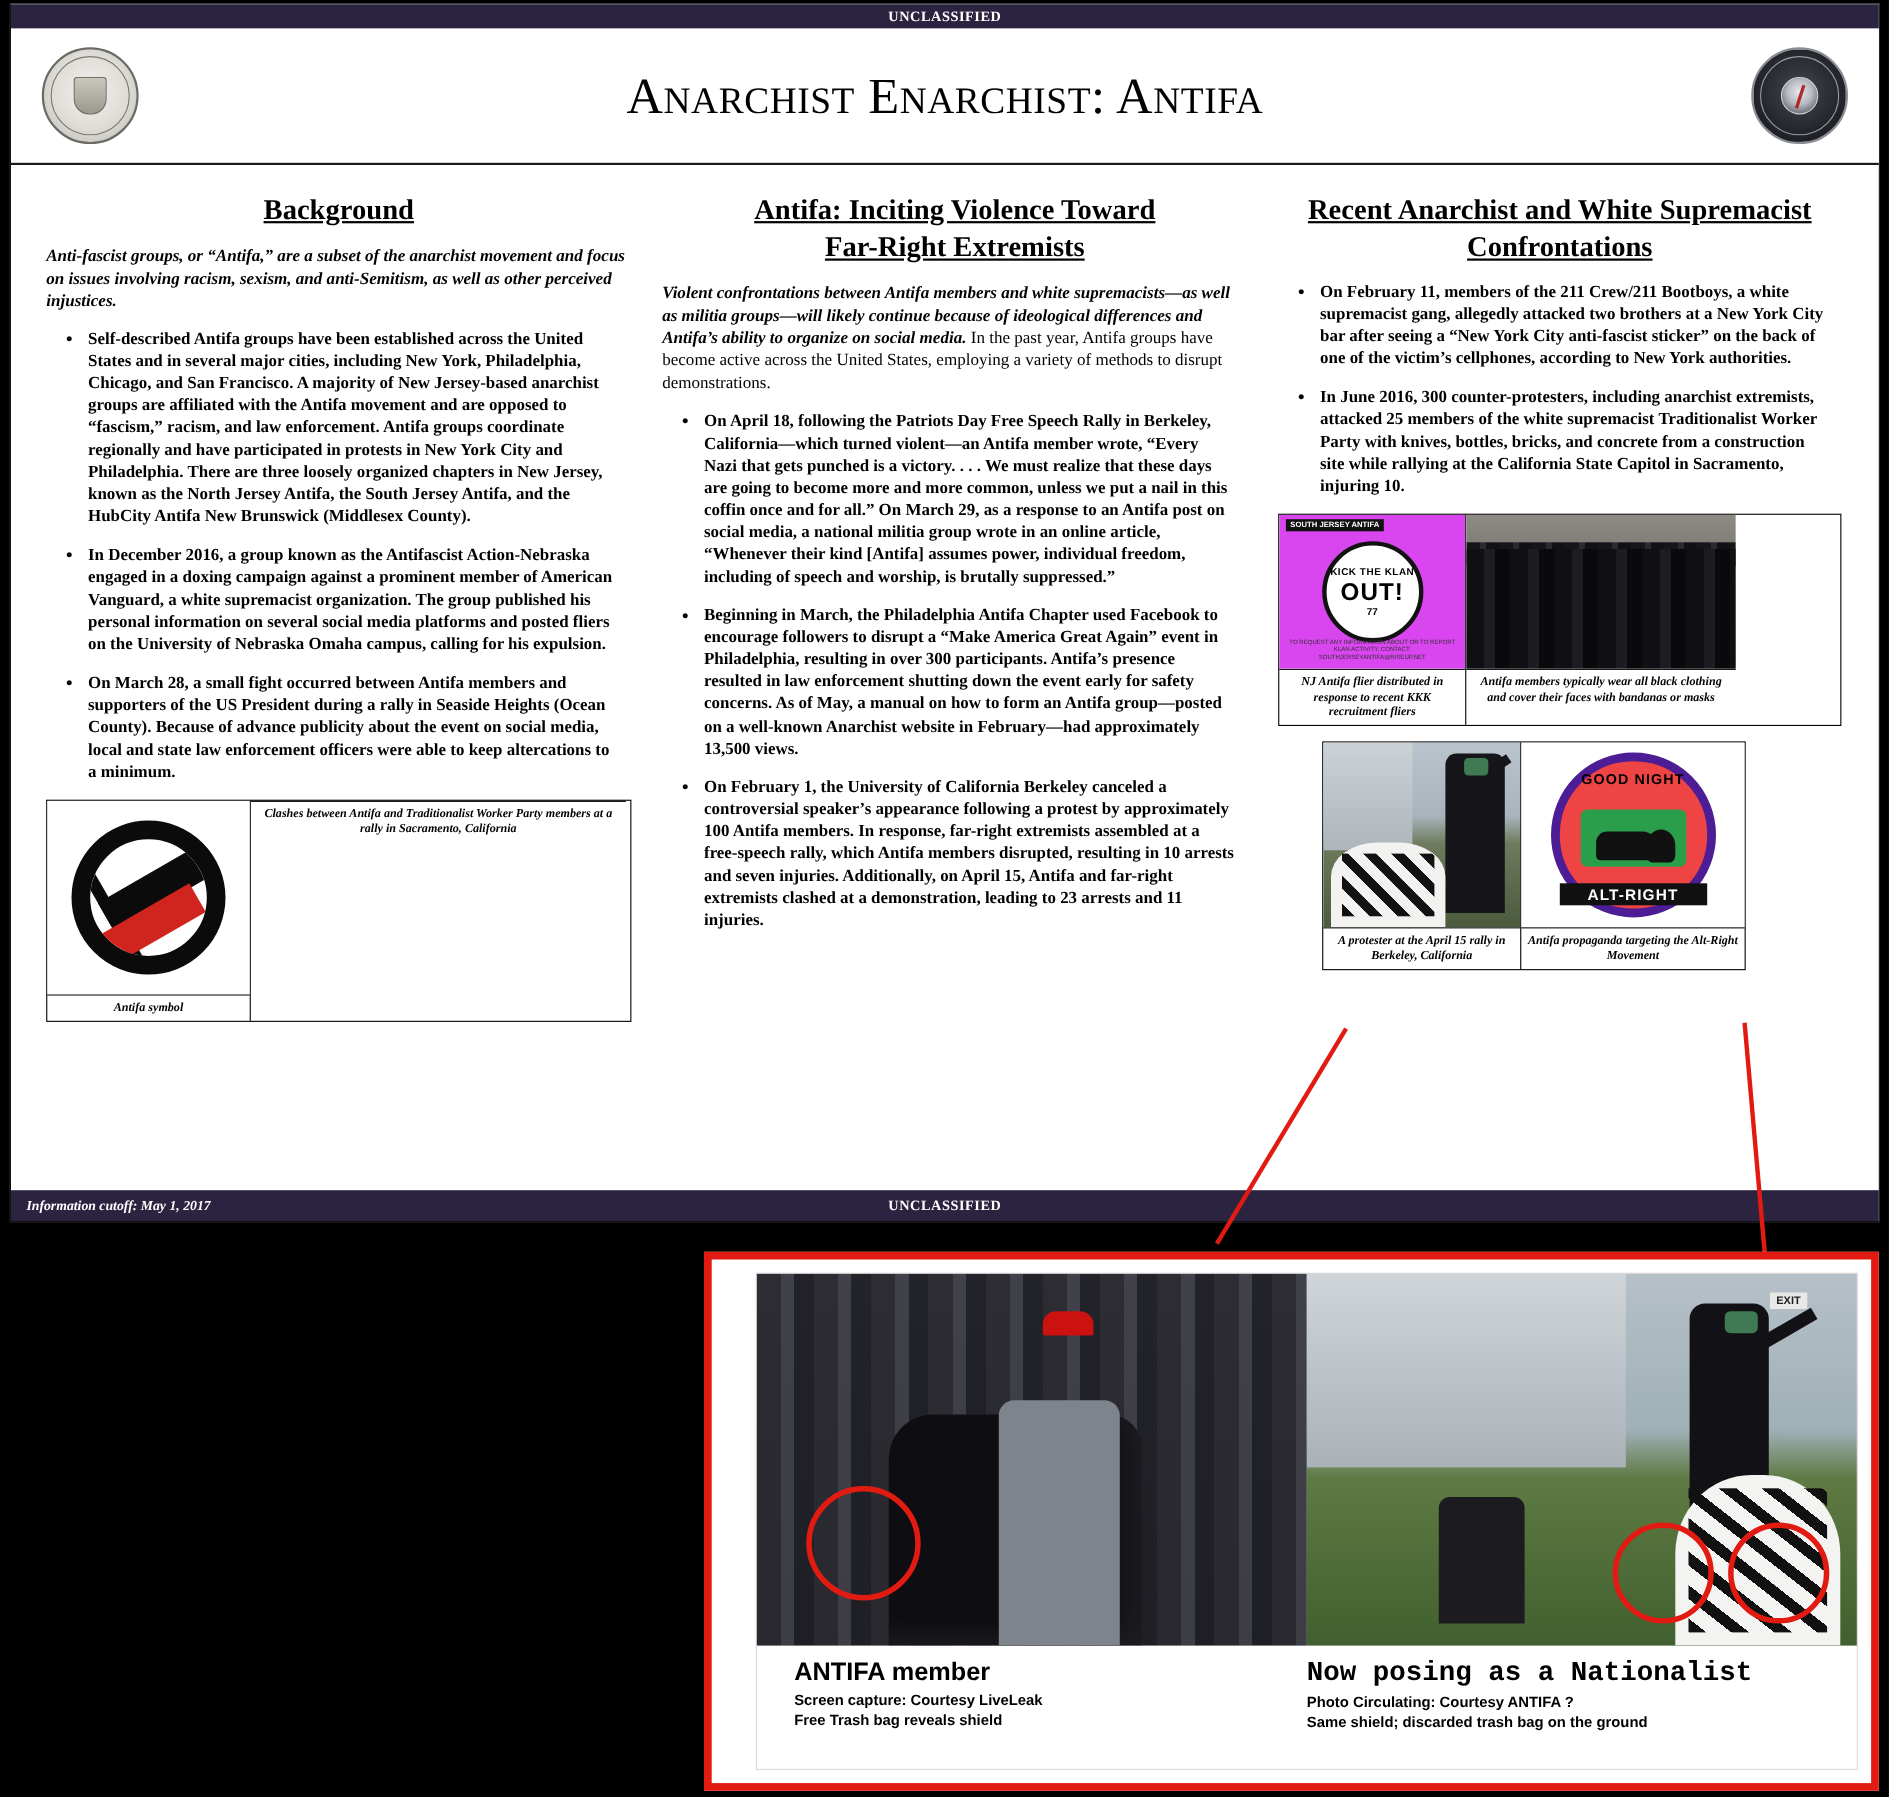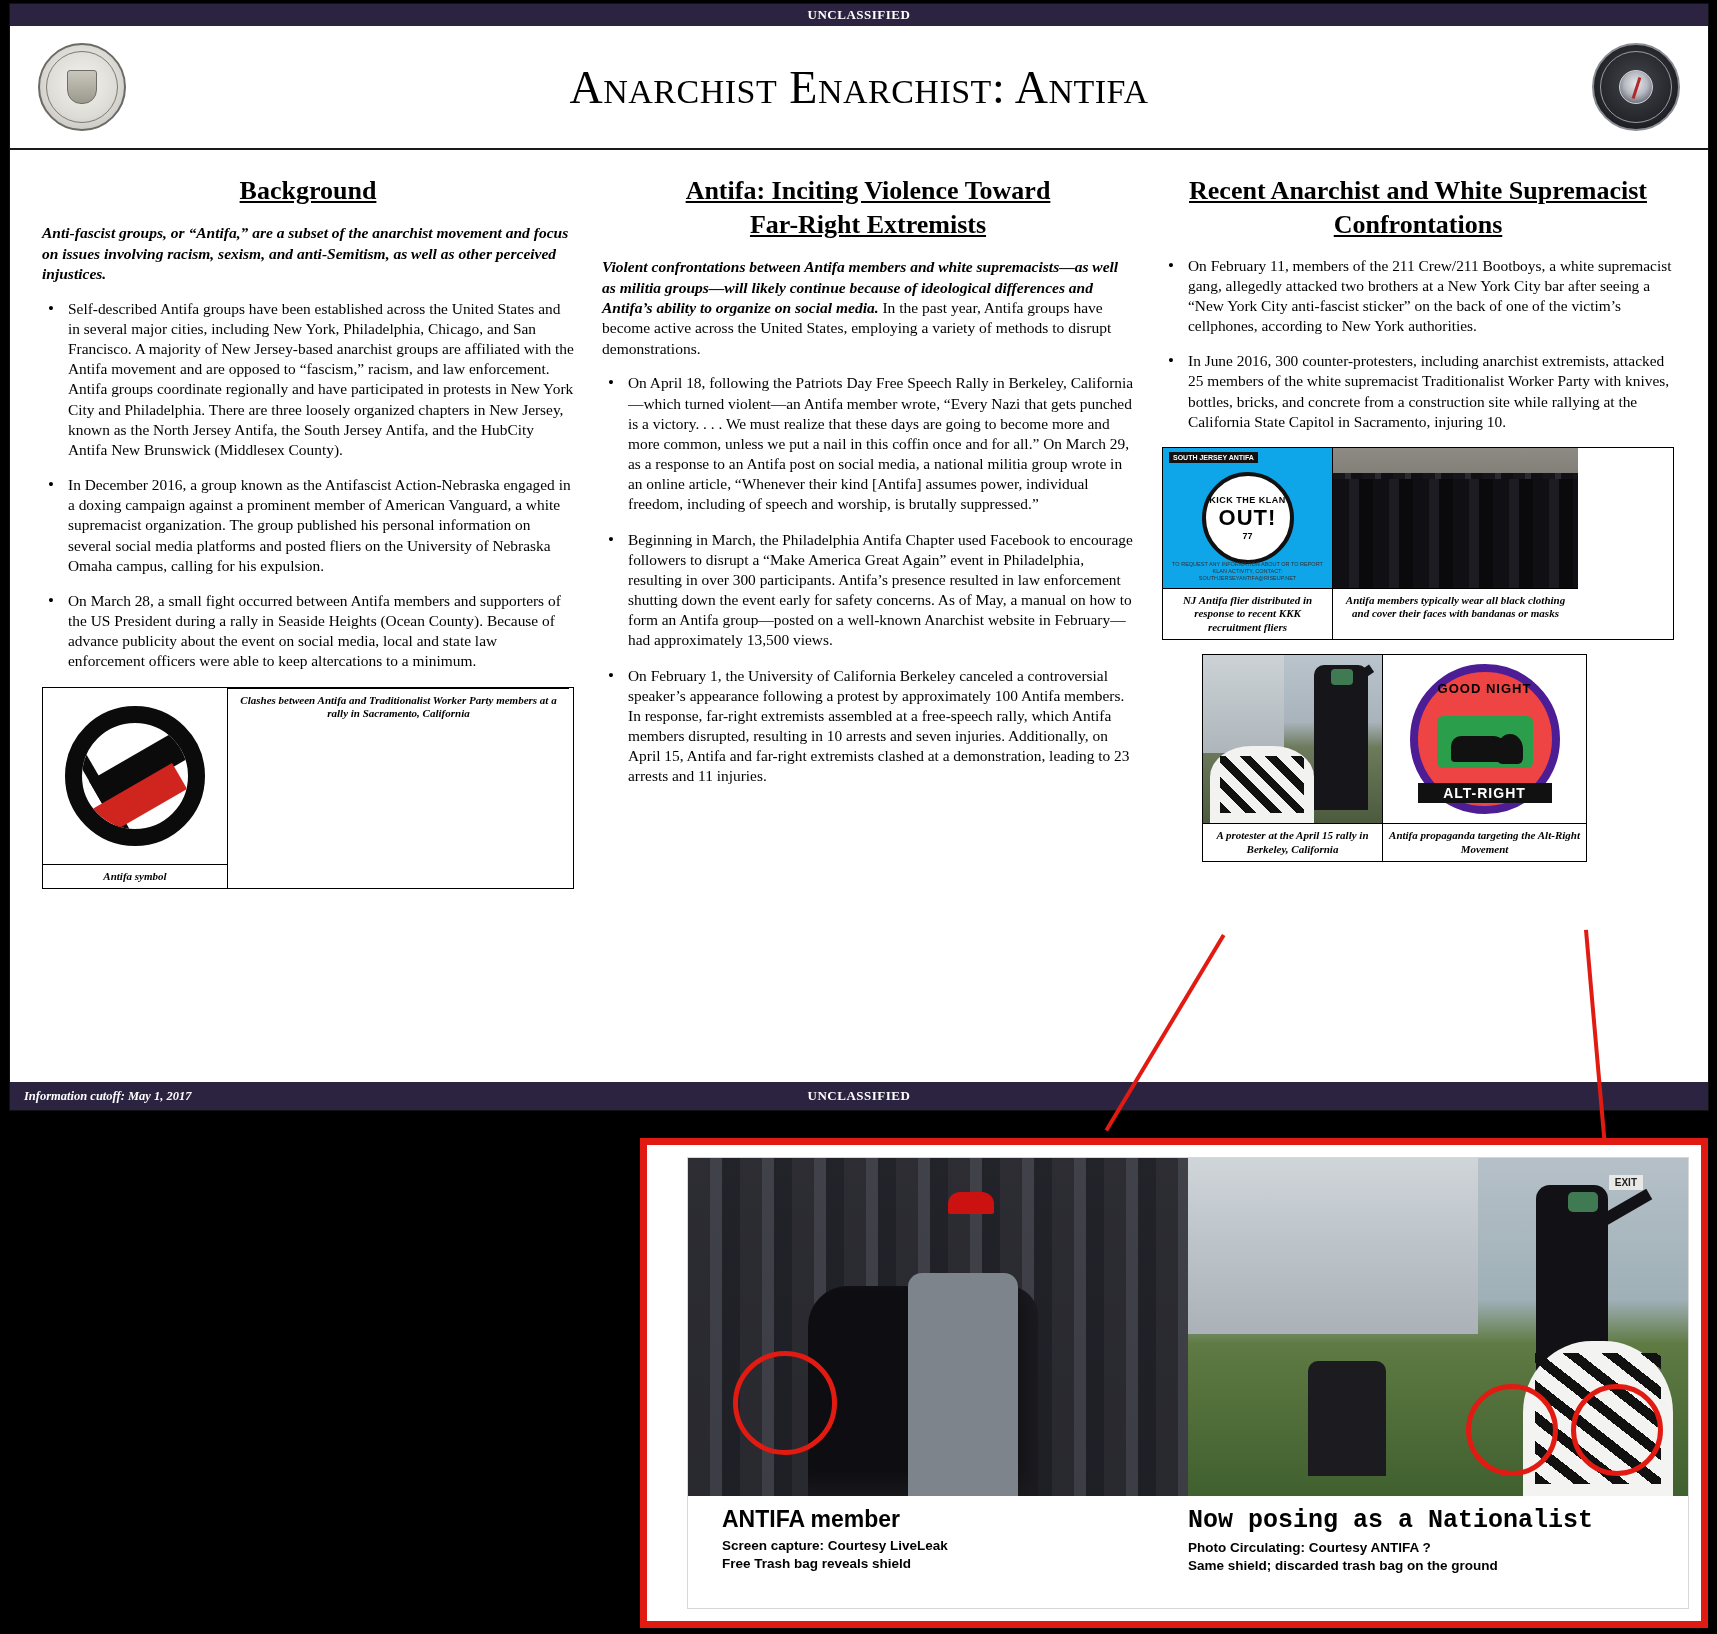--- a/index.html
+++ b/index.html
@@ -135,21 +135,21 @@
     font-style: italic;
     font-weight: bold;
     font-size: 15.5px;
     line-height: 1.32;
     margin-bottom: 14px;
     text-align: left;
   }
   .lede .norm { font-style: normal; font-weight: normal; }
 
   ul.bul {
-    margin: 0; padding: 0; list-style: none;
+    margin: 12px; padding: 0; list-style: none; font-weight: bold;
   }
   ul.bul > li {
     position: relative;
     padding-left: 26px;
     margin-bottom: 15px;
     font-size: 15.4px;
     line-height: 1.31;
     text-align: left;
   }
   ul.bul > li:before {
@@ -239,21 +239,21 @@
   .capitol .banner {
     position: absolute; right: 10px; bottom: 24px;
     background: #c9c4b8; color: #7a1d1d;
     font-size: 8px; font-weight: bold; padding: 2px 4px;
     font-family: "Liberation Sans", sans-serif;
   }
 
   
   .flier {
     width: 100%; height: 100%;
-    background: #0ea5e9;
+    background: #d946ef;
     position: relative; overflow: hidden;
     font-family: "Liberation Sans", sans-serif;
   }
   .flier .hdr {
     position: absolute; top: 4px; left: 6px;
     background: #111; color: #fff; font-size: 7px;
     padding: 2px 4px; font-weight: bold;
   }
   .flier .circle {
     position: absolute; left: 50%; top: 24px; margin-left: -46px;

